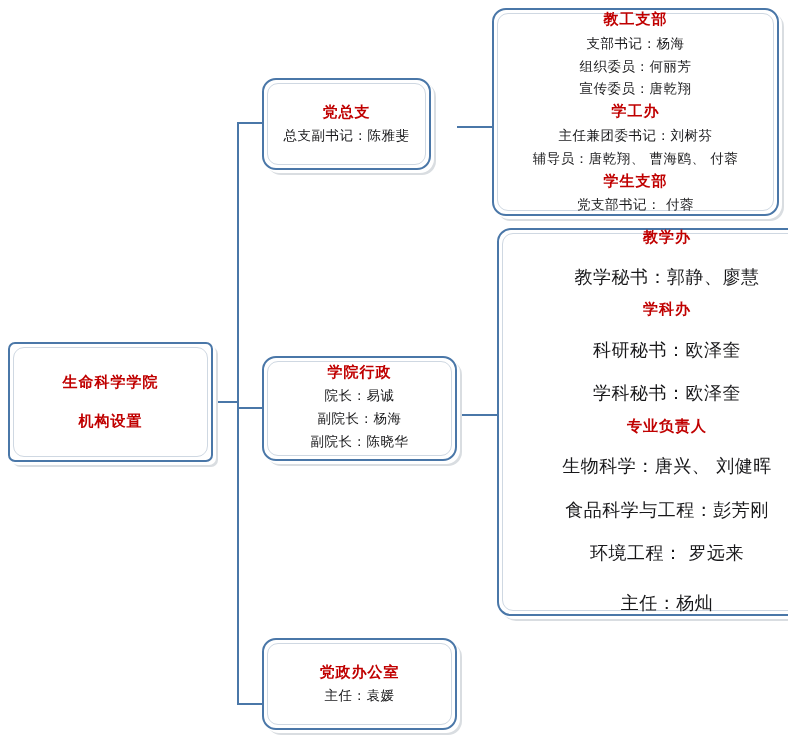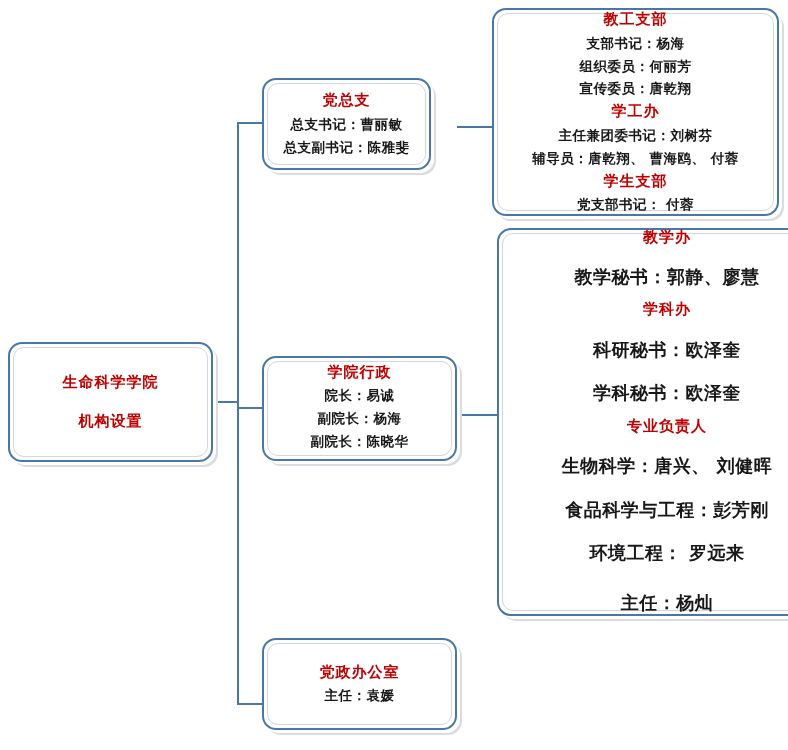--- a/index.html
+++ b/index.html
@@ -52,30 +52,29 @@
     line-height:1.55;
     letter-spacing:1px;
     white-space:nowrap;
   }
   .ln{
     color:#18181a;
     font-size:13.5px;
     line-height:1.7;
     letter-spacing:.5px;
     white-space:nowrap;
-    font-weight:bold;
   }
   .ln.big{font-size:18px;margin-top:13px;}
   .gap{height:6px;}
 
   
   #node-root .hd{font-size:15px;line-height:2.6;}
 
   
-  #node-root      {left:8px;   top:342px; width:205px; height:120px;}
+  #node-root      {left:8px;   top:342px; width:205px; height:120px;border-radius:7px;}
   #node-party     {left:262px; top:78px;  width:169px; height:92px;}
   #node-admin     {left:262px; top:356px; width:195px; height:105px;justify-content:flex-end;}
   #node-office    {left:262px; top:638px; width:195px; height:92px;}
   #node-partysub  {left:492px; top:8px;   width:287px; height:208px;}
   #node-acad      {left:497px; top:228px; width:340px; height:388px;}
 </style>
 </head>
 <body>
 
 <div id="chart">
@@ -97,21 +96,20 @@
   <div class="node" id="node-root">
     <div class="node-inner">
       <div class="hd">生命科学学院</div>
       <div class="hd">机构设置</div>
     </div>
   </div>
 
   <div class="node" id="node-party">
     <div class="node-inner">
       <div class="hd">党总支</div>
-      <div class="ln">总支书记：曹丽敏</div>
       <div class="ln">总支副书记：陈雅斐</div>
     </div>
   </div>
 
   <div class="node" id="node-admin">
     <div class="node-inner">
       <div class="hd">学院行政</div>
       <div class="ln">院长：易诚</div>
       <div class="ln">副院长：杨海</div>
       <div class="ln">副院长：陈晓华</div>

